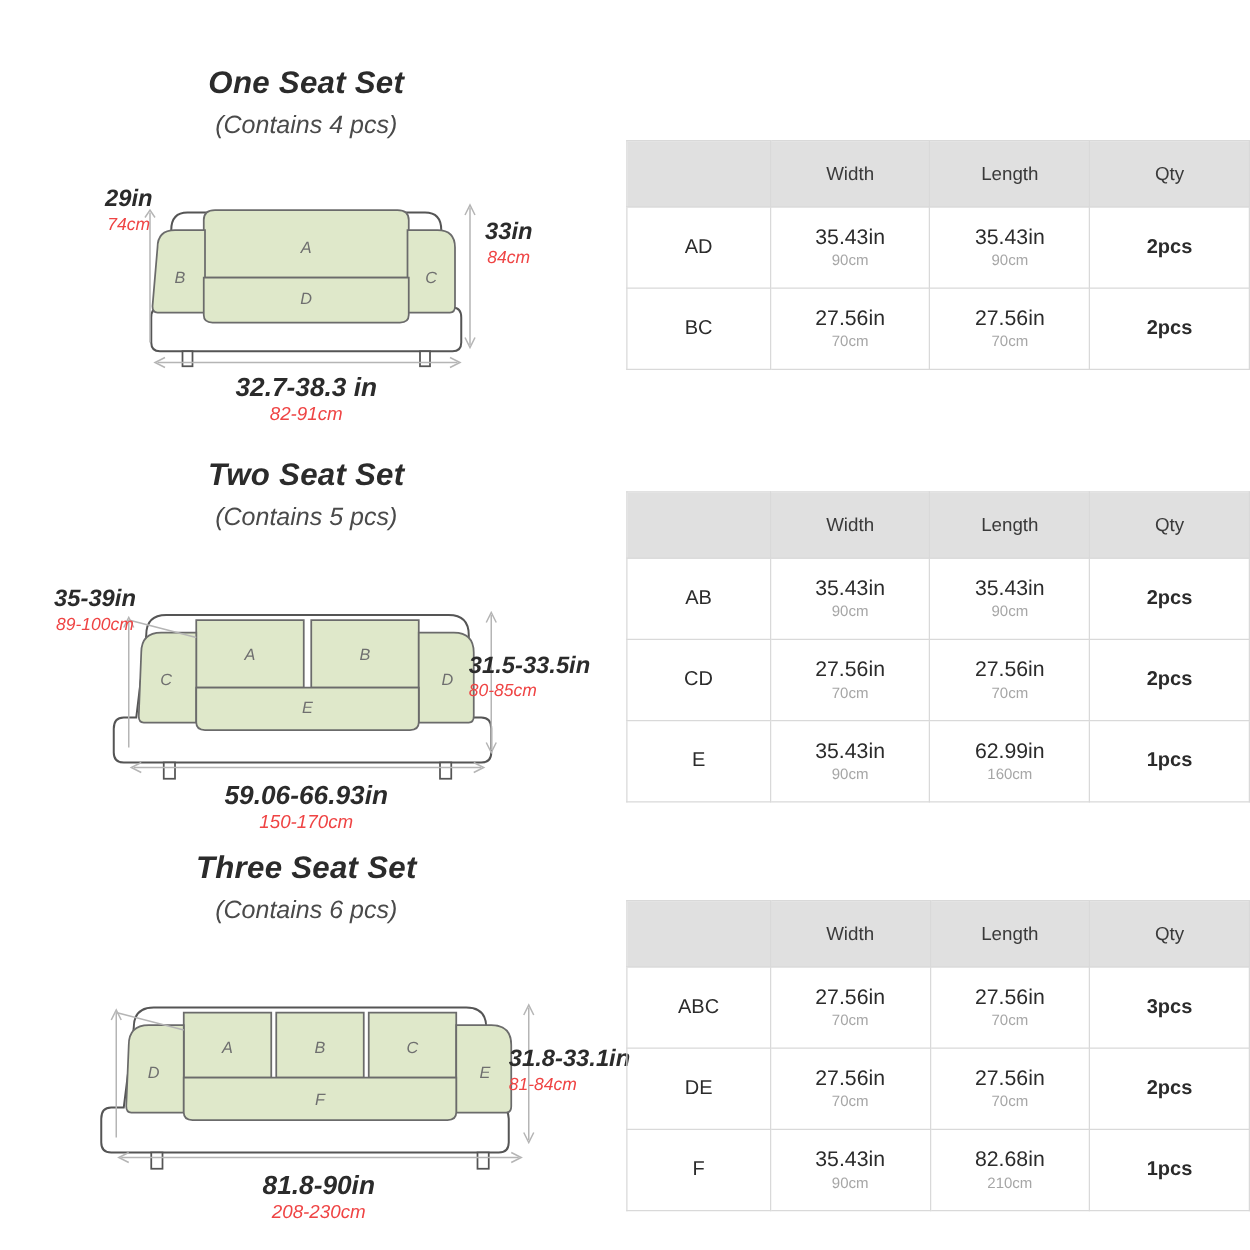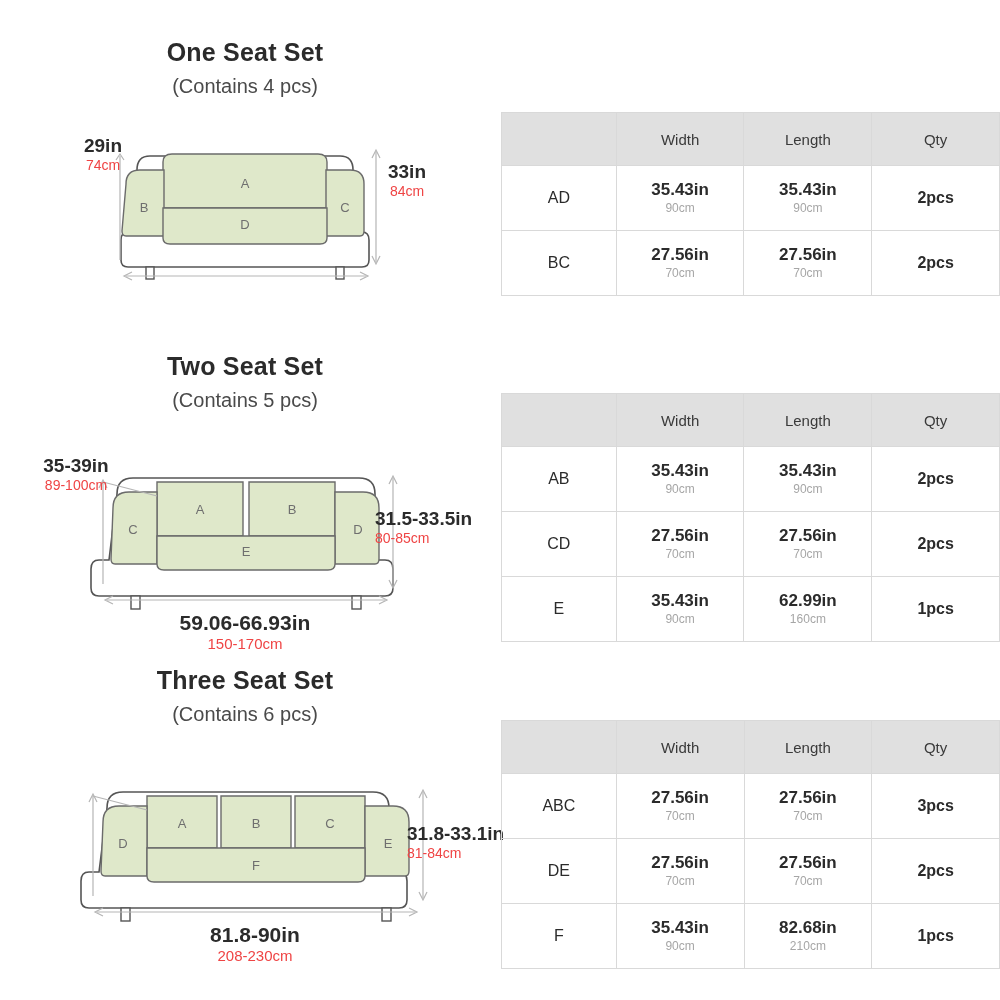--- a/index.html
+++ b/index.html
@@ -24,23 +24,24 @@
   .section {
     position: absolute;
     left: 0;
     width: 1000px;
   }
 
   
   .diagram-col {
     position: absolute;
     left: 0;
-    top: 0;
+    top: 14px;
     width: 490px;
     text-align: center;
+    font-style: italic;
   }
 
   .set-title {
     font-size: 25px;
     font-weight: bold;
     color: #2b2b2b;
     letter-spacing: 0.2px;
   }
   .set-sub {
     font-size: 20px;
@@ -95,21 +96,21 @@
     color: #3a3a3a;
     height: 50px;
     font-size: 15px;
   }
   table.spec td {
     height: 62px;
     color: #2b2b2b;
   }
   .cell-main {
     font-size: 17px;
-    font-weight: bold;
+    font-weight: normal;
     line-height: 1.05;
   }
   .cell-sub {
     font-size: 12px;
     color: #a6a6a6;
     margin-top: 2px;
   }
   .cell-code { font-size: 16px; }
   .cell-qty { font-size: 16px; font-weight: bold; }
 
@@ -164,20 +165,24 @@
           <path d="M280 162 L288 166 L280 170" stroke="#b5b5b5" stroke-width="1.2" fill="none"></path>
         </svg>
 
         <div class="dim" style="left:-22px;top:26px;width:90px;">
           <div class="in">29in</div>
           <div class="cm">74cm</div>
         </div>
         <div class="dim" style="left:282px;top:52px;width:90px;">
           <div class="in">33in</div>
           <div class="cm">84cm</div>
+        </div>
+        <div class="dim big" style="left:20px;top:176px;width:290px;">
+          <div class="in">32.7-38.3 in</div>
+          <div class="cm">82-91cm</div>
         </div>
       </div>
     </div>
 
     <div class="table-wrap" style="left:501px;top:48px;">
       <table class="spec">
         <thead>
           <tr>
             <th class="c1"></th>
             <th class="c2">Width</th>

